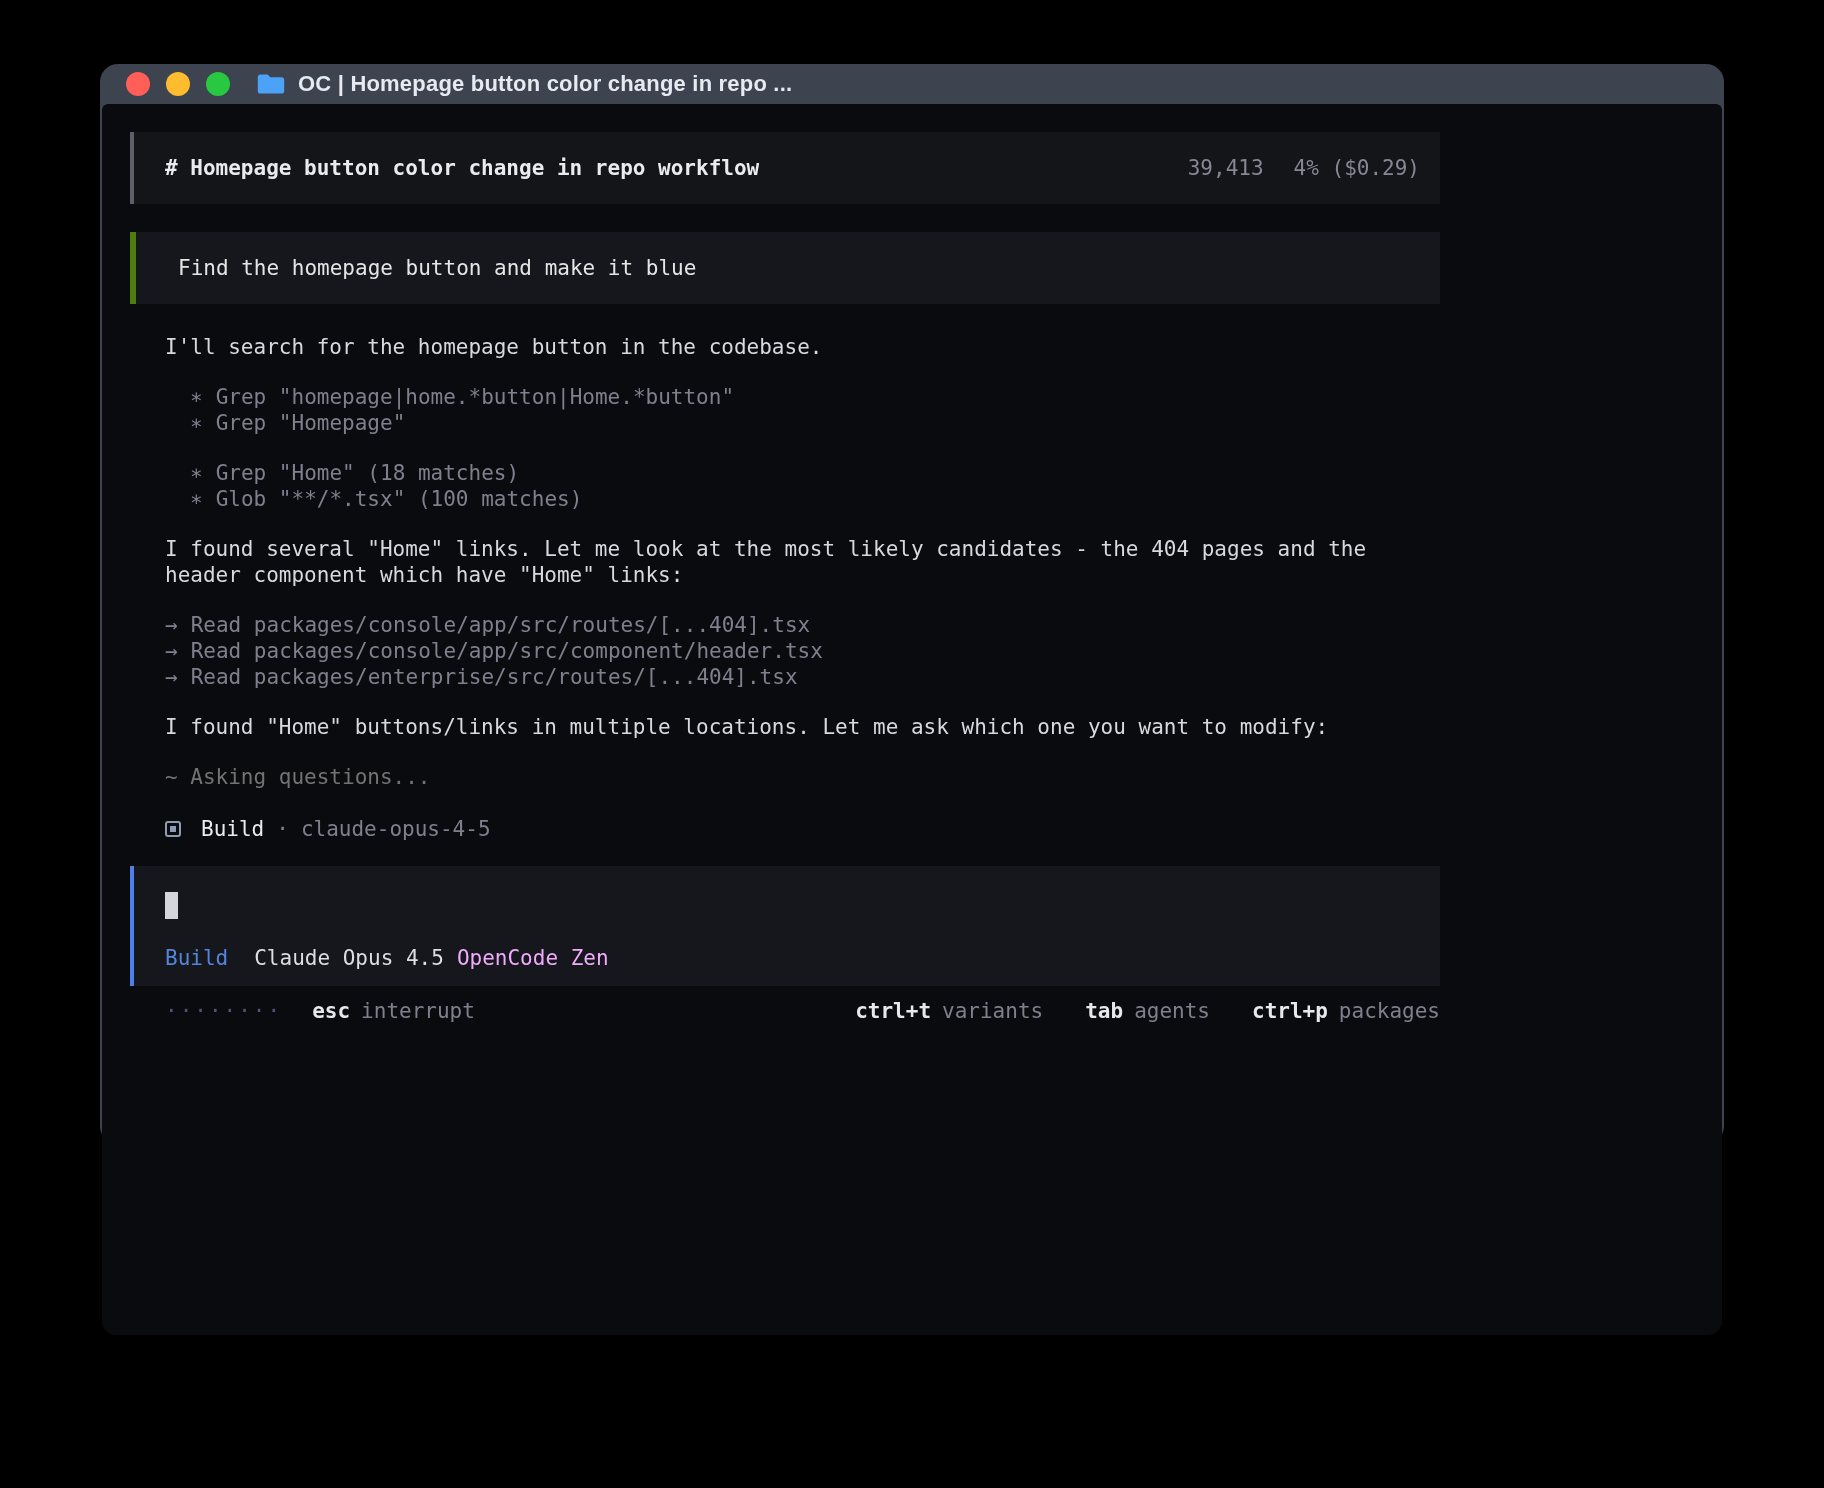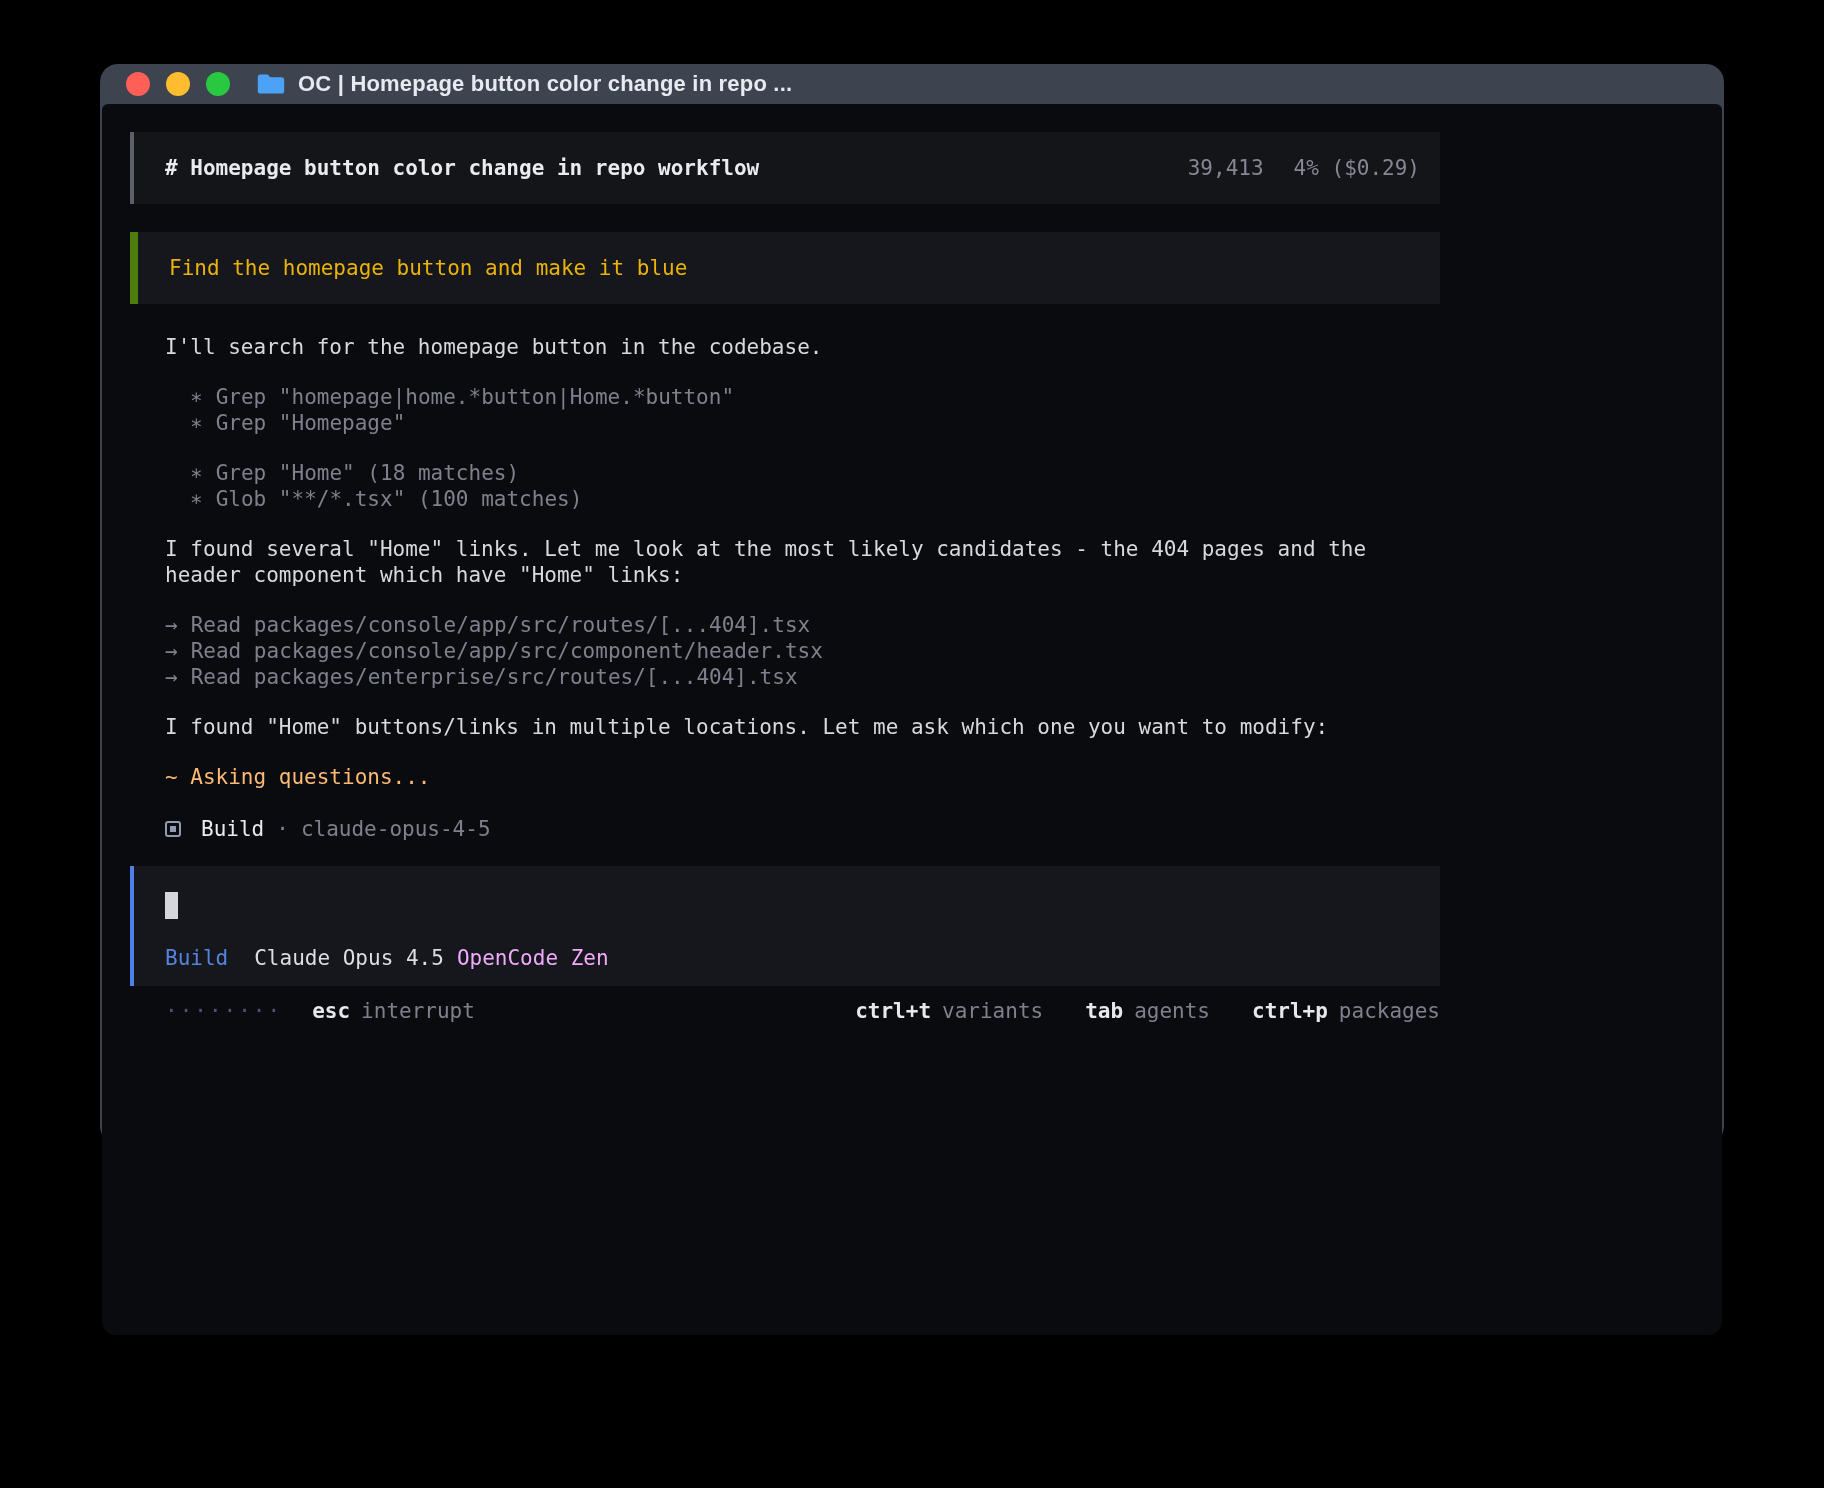--- a/index.html
+++ b/index.html
@@ -37,34 +37,34 @@
     display:flex; justify-content:space-between; align-items:center;
     background:#141519; border-left:4px solid #5d6069;
     padding:23px 20px 23px 31px; margin-bottom:28px;
   }
   .session-title { font-weight:bold; color:#e9ebef; }
   .session-stats { color:#858894; }
   .session-stats .tokens { margin-right:30px; }
 
   
   .user-message {
-    background:#16171d; border-left:8px solid #4d7c0f;
-    padding:23px 31px; margin-bottom:30px; color:#eab308;
+    background:#16171d; border-left:6px solid #4d7c0f;
+    padding:23px 42px; margin-bottom:30px; color:#e5e5e5;
   }
 
   .para { padding-left:35px; margin-bottom:24px; color:#d7d9de; }
 
   .tool-group { margin-bottom:24px; }
   .tool-line { padding-left:60px; color:#7e818d; }
   .tool-line .marker { margin-right:13px; }
   .read-group { margin-bottom:24px; }
   .read-line { padding-left:35px; color:#7e818d; }
   .read-line .marker { margin-right:13px; }
 
-  .status-line { padding-left:35px; margin-bottom:26px; color:#fdba74; }
+  .status-line { padding-left:35px; margin-bottom:26px; color:#737373; }
 
   .agent-row { padding-left:35px; display:flex; align-items:center; }
   .agent-icon {
     width:16px; height:16px; border:2px solid #909ab0; border-radius:3px;
     display:inline-flex; align-items:center; justify-content:center; margin-right:20px;
   }
   .agent-icon i { width:6px; height:6px; background:#909ab0; display:block; }
   .agent-name { color:#e9ebef; }
   .agent-sep { color:#7e818d; margin:0 12px; }
   .agent-model { color:#7e818d; }

